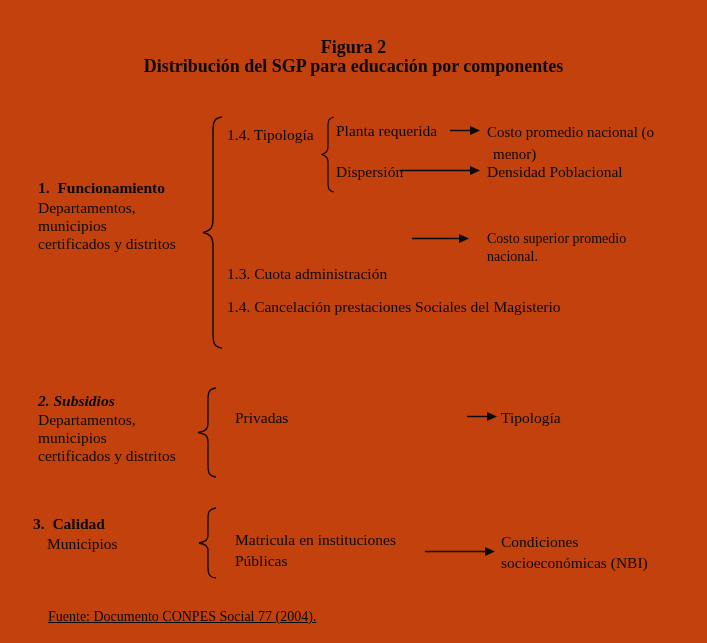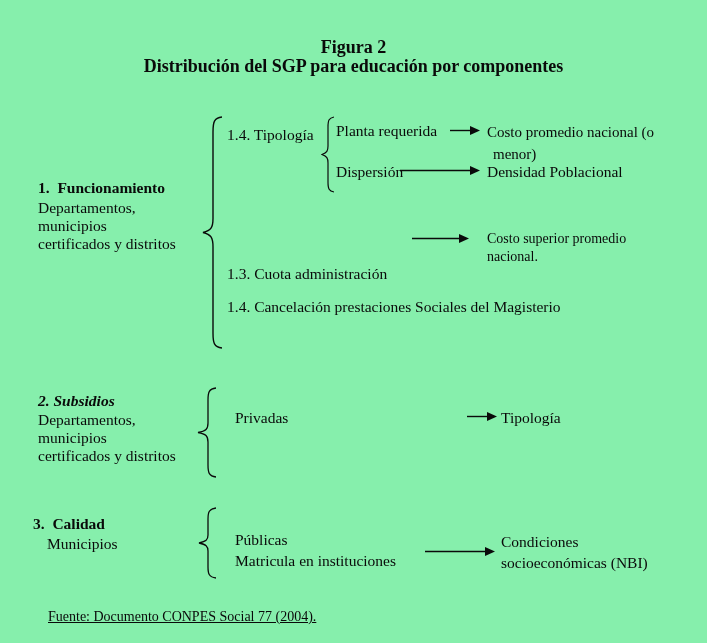--- a/index.html
+++ b/index.html
@@ -1,19 +1,19 @@
 <!DOCTYPE html>
 <html><head>
 <meta charset="utf-8">
 <style>
   html,body { margin:0; padding:0; background:#ffffff; }
   #canvas {
     position:relative;
     width:707px; height:643px;
-    background:#86efac;
+    background:#c2410c;
     font-family:"Liberation Serif","DejaVu Serif",serif;
     color:#0a0a0a;
     overflow:hidden;
   }
   .abs { position:absolute; }
   .t   { position:absolute; font-size:15.5px; line-height:18px; white-space:pre; }
   .bold { font-weight:bold; }
   .title { position:absolute; left:0; width:707px; text-align:center; font-weight:bold; font-size:18px; line-height:20px; white-space:pre; }
   .lines div { white-space:pre; }
   .lh18 div { line-height:18px; }
@@ -123,22 +123,22 @@
   <div class="t bold" style="left:33px; top:515px;">3.  Calidad</div>
   <div class="t" style="left:47px; top:535px;">Municipios</div>
 
   <div class="abs" style="left:197px; top:507px;">
     <svg width="21" height="72" viewBox="0 0 21 72">
       <path d="M 19 1 C 12 2 11 5 11 12 L 11 28 C 11 33 9 34.5 2 36 C 9 37.5 11 39 11 44 L 11 60 C 11 67 12 70 19 71" fill="none" stroke="#0a0a0a" stroke-width="1.3"></path>
     </svg>
   </div>
 
   <div class="abs lines lh21" style="left:235px; top:529px; font-size:15.5px;">
+    <div>Matricula en instituciones</div>
     <div>Públicas</div>
-    <div>Matricula en instituciones</div>
   </div>
 
   <div class="abs" style="left:424px; top:545px;">
     <svg width="72" height="13" viewBox="0 0 72 13">
       <line x1="1" y1="6.5" x2="62" y2="6.5" stroke="#0a0a0a" stroke-width="1.4"></line>
       <polygon points="61,2 71,6.5 61,11" fill="#0a0a0a"></polygon>
     </svg>
   </div>
 
   <div class="abs lines lh21" style="left:501px; top:531px; font-size:15.5px;">

